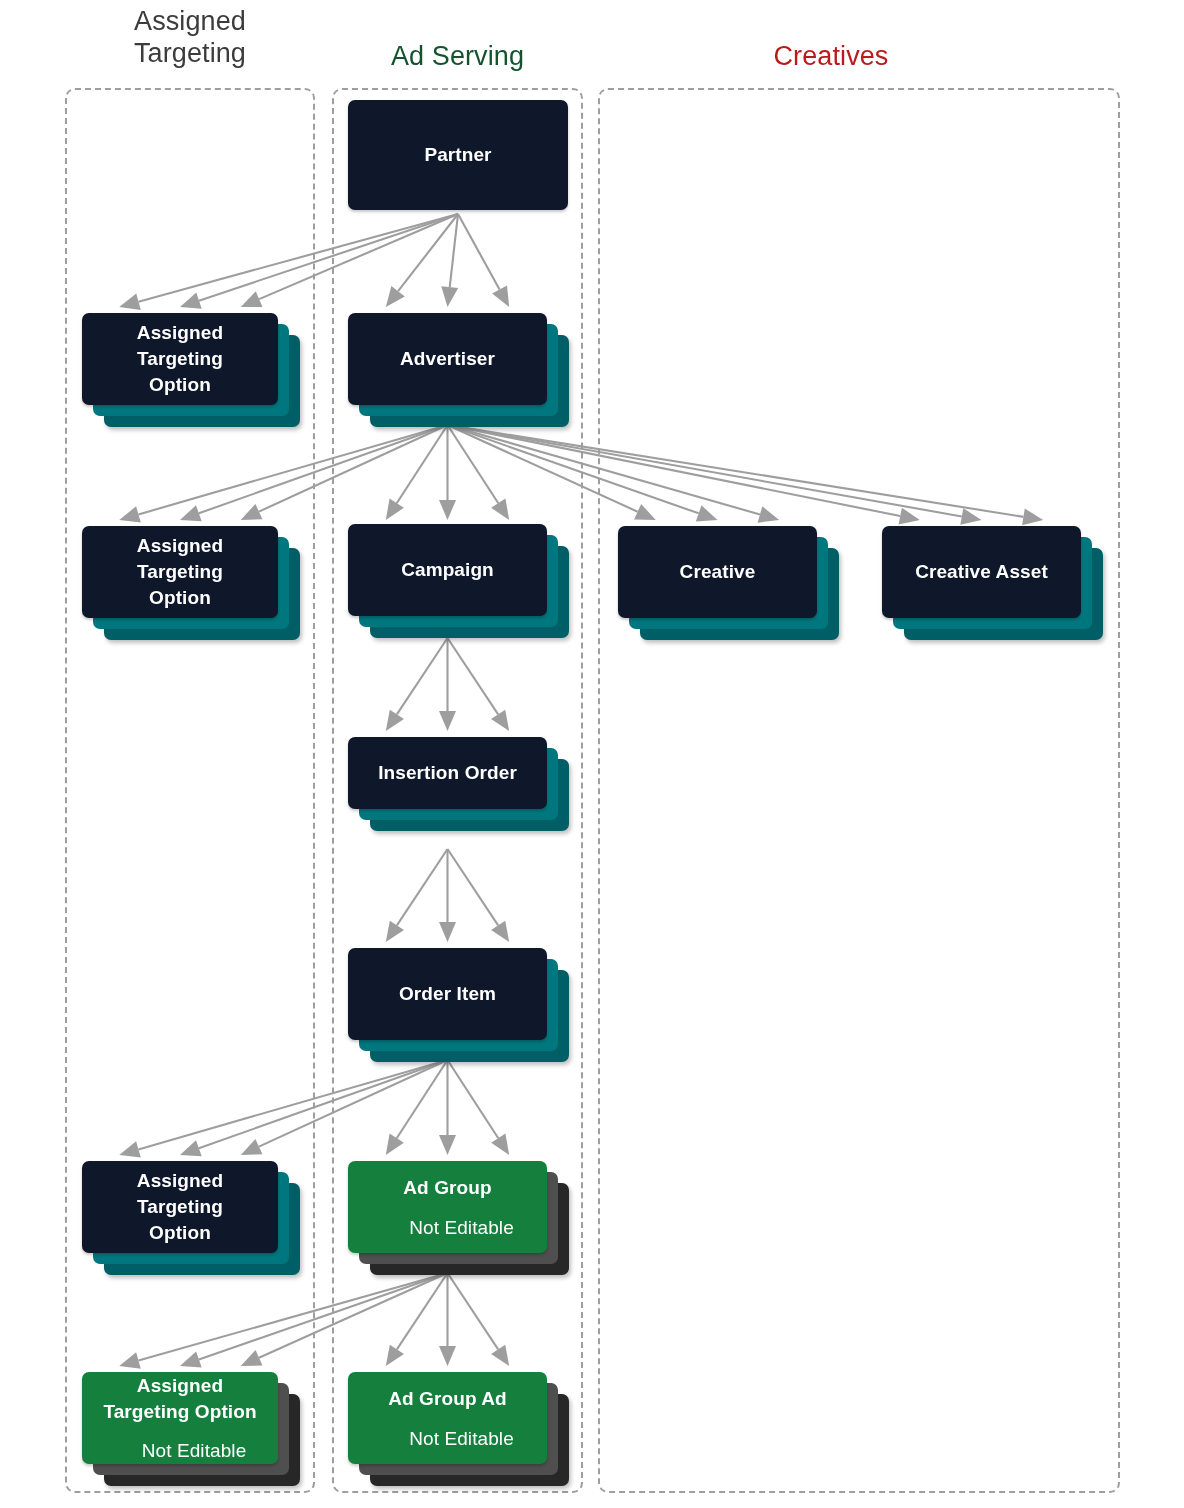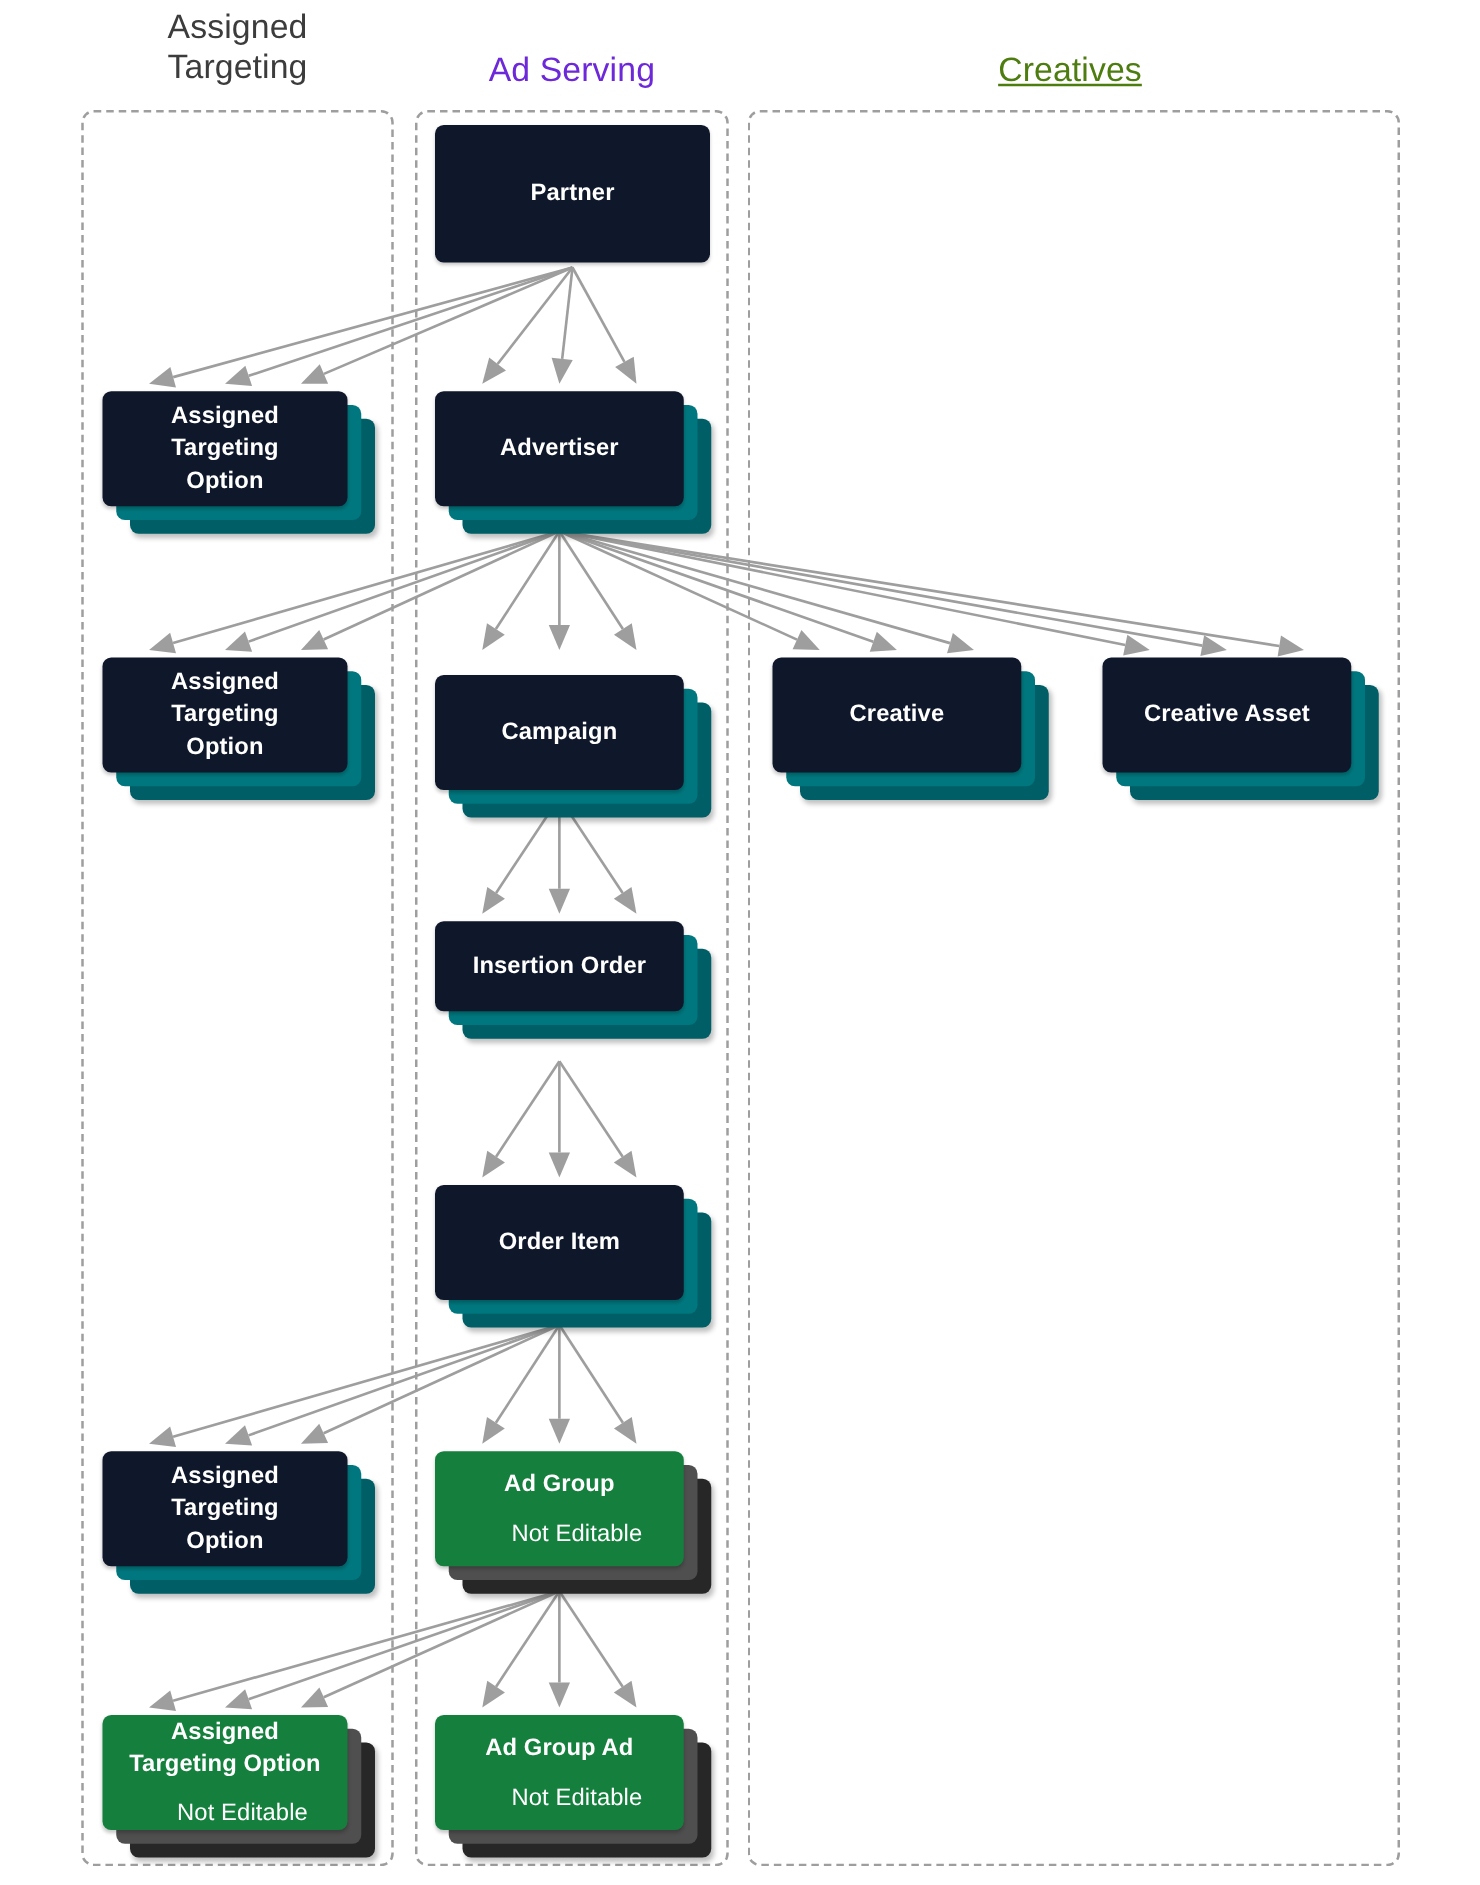--- a/index.html
+++ b/index.html
@@ -99,22 +99,22 @@
 
   <div id="frames">
       <div class="col-frame" style="left: 65px; top: 88px; width: 250px; height: 1405px; border-color: rgb(158, 158, 158);"></div>
       <div class="col-frame" style="left: 332px; top: 88px; width: 251px; height: 1405px; border-color: rgb(158, 158, 158);"></div>
       <div class="col-frame" style="left: 598px; top: 88px; width: 522px; height: 1405px; border-color: rgb(158, 158, 158);"></div>
     </div>
 
   <div id="titles">
       <div class="col-title" style="left: 65px; top: 6px; width: 250px; color: rgb(60, 60, 60); white-space: pre-line;">Assigned
 Targeting</div>
-      <div class="col-title" style="left: 332px; top: 41px; width: 251px; color: #6d28d9; white-space: pre-line;">Ad Serving</div>
-      <div class="col-title" style="left: 595px; top: 41px; width: 522px; color: #4d7c0f; white-space: pre-line; text-decoration: underline;">Creatives</div>
+      <div class="col-title" style="left: 332px; top: 41px; width: 251px; color: #14532d; white-space: pre-line;">Ad Serving</div>
+      <div class="col-title" style="left: 570px; top: 41px; width: 522px; color: #b91c1c; white-space: pre-line;">Creatives</div>
     </div>
 
   <svg id="edges" viewBox="0 0 1184 1508" width="1184" height="1508">
       <g>
         <line x1="458" y1="214" x2="138.5264203664828" y2="301.70528665107184" stroke="#9e9e9e" stroke-width="2.1"></line>
         <polygon points="119.24000000000001,307 136.27616719318834,293.50855799531666 140.77667353977725,309.902015306827" fill="#9e9e9e"></polygon>
         <line x1="458" y1="214" x2="198.9668323196513" y2="300.6549805549368" stroke="#9e9e9e" stroke-width="2.1"></line>
         <polygon points="180,307 196.27019905549943,292.594076819085 201.66346558380317,308.7158842907886" fill="#9e9e9e"></polygon>
         <line x1="458" y1="214" x2="259.14605104368303" y2="299.1289691260241" stroke="#9e9e9e" stroke-width="2.1"></line>
         <polygon points="240.76,307 255.80086292224328,291.31489743245885 262.4912391651228,306.9430408195894" fill="#9e9e9e"></polygon>
@@ -233,21 +233,21 @@
       </div>
       <div class="node teal stacked" style="left: 82px; top: 526px; width: 196px; height: 92px;">
         <div class="stack-l2"></div>
         <div class="stack-l1"></div>
         <div class="card">
           <div class="node-label">Assigned
 Targeting
 Option</div>
         </div>
       </div>
-      <div class="node teal stacked" style="left: 348px; top: 540px; width: 199px; height: 92px; padding-left: 16px;">
+      <div class="node teal stacked" style="left: 348px; top: 524px; width: 199px; height: 92px; padding-left: 16px;">
         <div class="stack-l2"></div>
         <div class="stack-l1"></div>
         <div class="card">
           <div class="node-label">Campaign</div>
         </div>
       </div>
       <div class="node teal stacked" style="left: 618px; top: 526px; width: 199px; height: 92px;">
         <div class="stack-l2"></div>
         <div class="stack-l1"></div>
         <div class="card">

